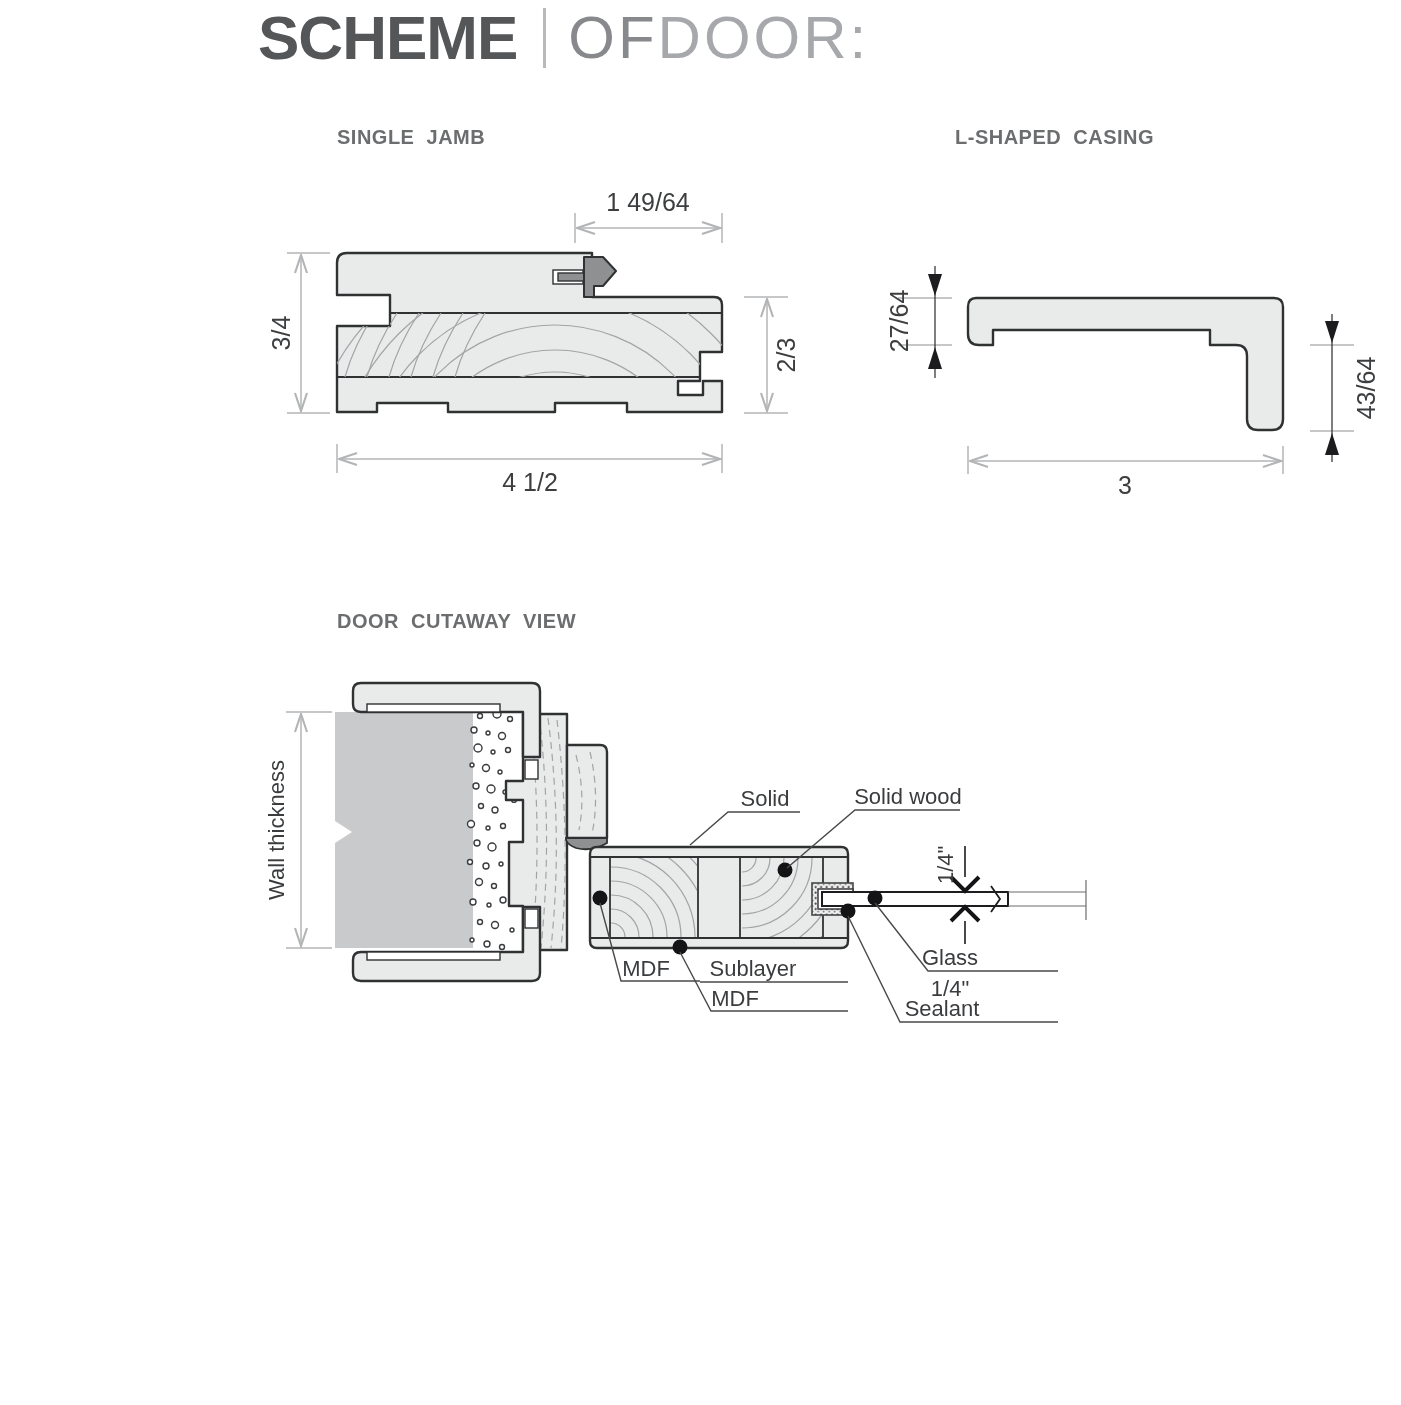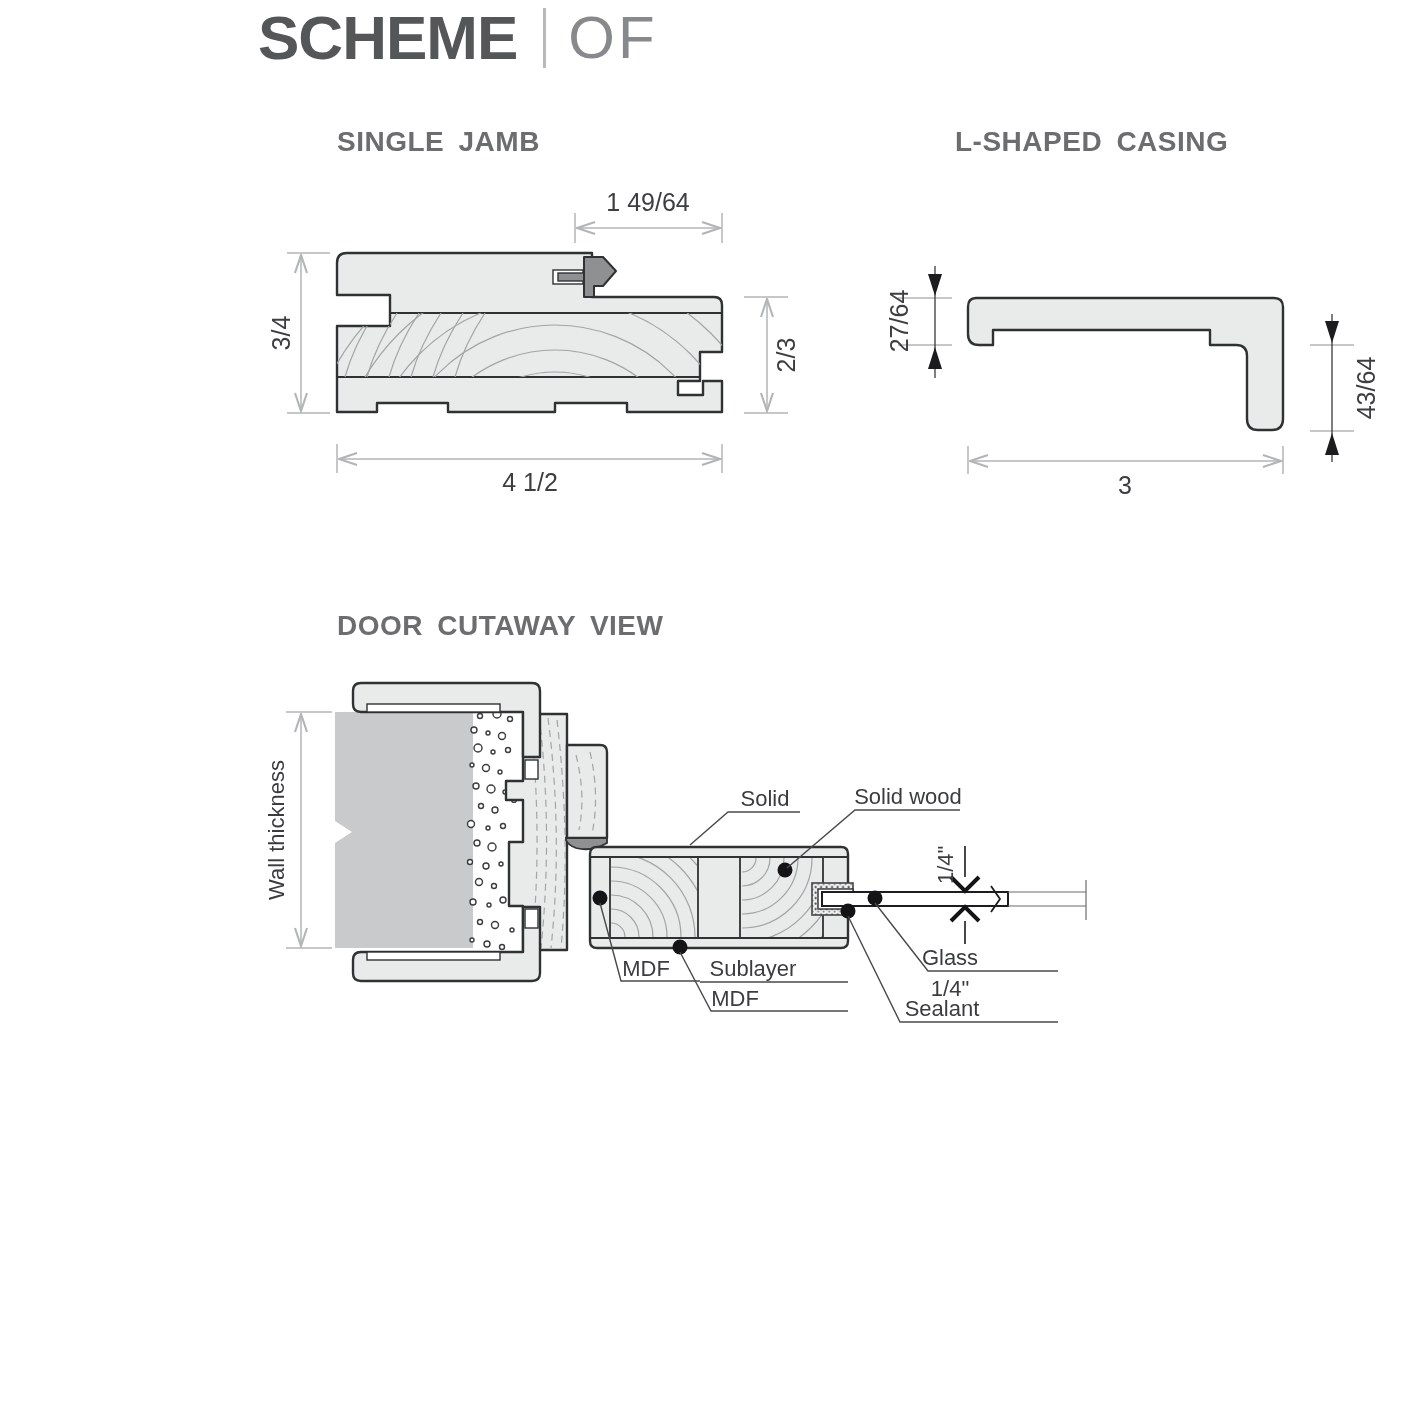--- a/index.html
+++ b/index.html
@@ -5,21 +5,21 @@
   html,body{margin:0;padding:0;background:#ffffff;}
   #stage{position:relative;width:1401px;height:1405px;background:#fff;overflow:hidden;
          font-family:"Liberation Sans","DejaVu Sans",sans-serif;}
   
   .title{position:absolute;left:258px;top:2px;display:flex;align-items:center;}
   .title .main{font-size:62px;font-weight:800;letter-spacing:-1px;color:#545658;}
   .title .bar{width:3px;height:60px;background:#b7b9bb;margin:0 22px 0 26px;}
   .title .of{font-size:60px;font-weight:400;color:#87898c;letter-spacing:3px;}
   .title .door{font-size:60px;font-weight:400;color:#a6a8ab;letter-spacing:3px;}
   
-  .heading{position:absolute;font-size:28px;font-weight:700;color:#6b6d6f;letter-spacing:.5px;word-spacing:6px;}
+  .heading{position:absolute;font-size:20px;font-weight:700;color:#6b6d6f;letter-spacing:.5px;word-spacing:6px;}
   #h-jamb{left:337px;top:126px;}
   #h-casing{left:955px;top:126px;}
   #h-cutaway{left:337px;top:610px;}
   
   svg{position:absolute;overflow:visible;}
   .outline{fill:#e9eaea;stroke:#2f3133;stroke-width:2.4;stroke-linejoin:round;}
   .thin{stroke:#2f3133;stroke-width:1.8;fill:none;}
   .grain{stroke:#a2a4a6;stroke-width:1.2;fill:none;}
   .graind{stroke:#a2a4a6;stroke-width:1.2;fill:none;stroke-dasharray:7 5;}
   .dim{stroke:#b2b4b6;stroke-width:1.5;fill:none;}
@@ -34,20 +34,21 @@
 </style>
 </head>
 <body>
 
 <div id="stage">
 
   <div class="title">
     <span class="main">SCHEME</span>
     <span class="bar"></span>
     <span class="of">OF</span>
+    <span class="door">DOOR:</span>
   </div>
 
   <div class="heading" id="h-jamb">SINGLE JAMB</div>
   <div class="heading" id="h-casing">L-SHAPED CASING</div>
   <div class="heading" id="h-cutaway">DOOR CUTAWAY VIEW</div>
 
   <svg width="0" height="0" style="position:absolute">
     <defs>
       <marker id="dimArr" viewBox="0 0 14 12" refX="13" refY="6" markerWidth="14" markerHeight="12" orient="auto-start-reverse">
         <path d="M1,2 L13,6 L1,10" fill="none" stroke="#b2b4b6" stroke-width="1.4"></path>

